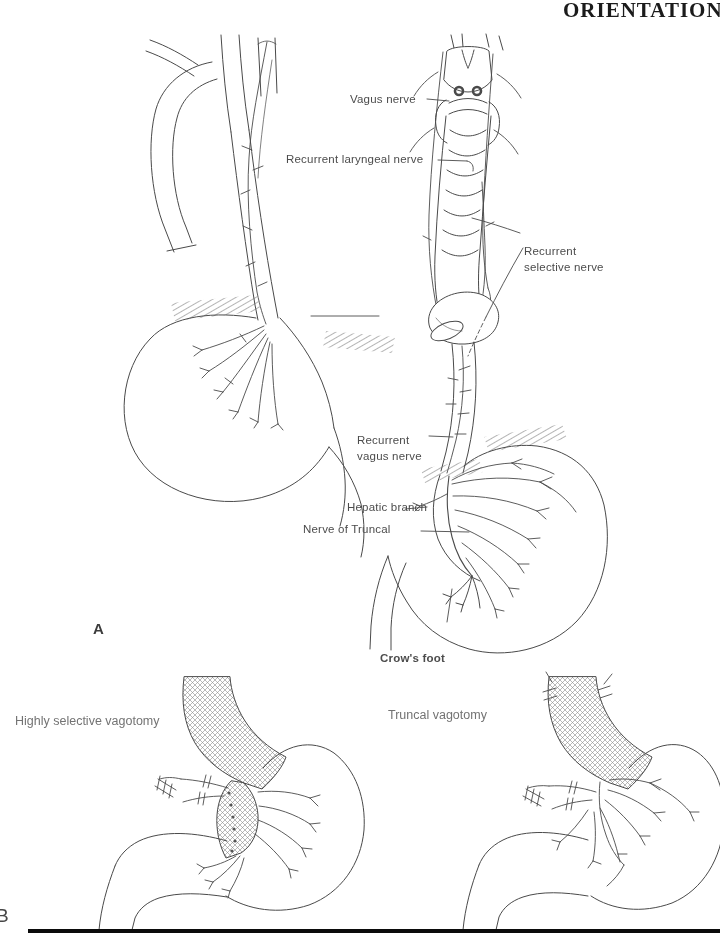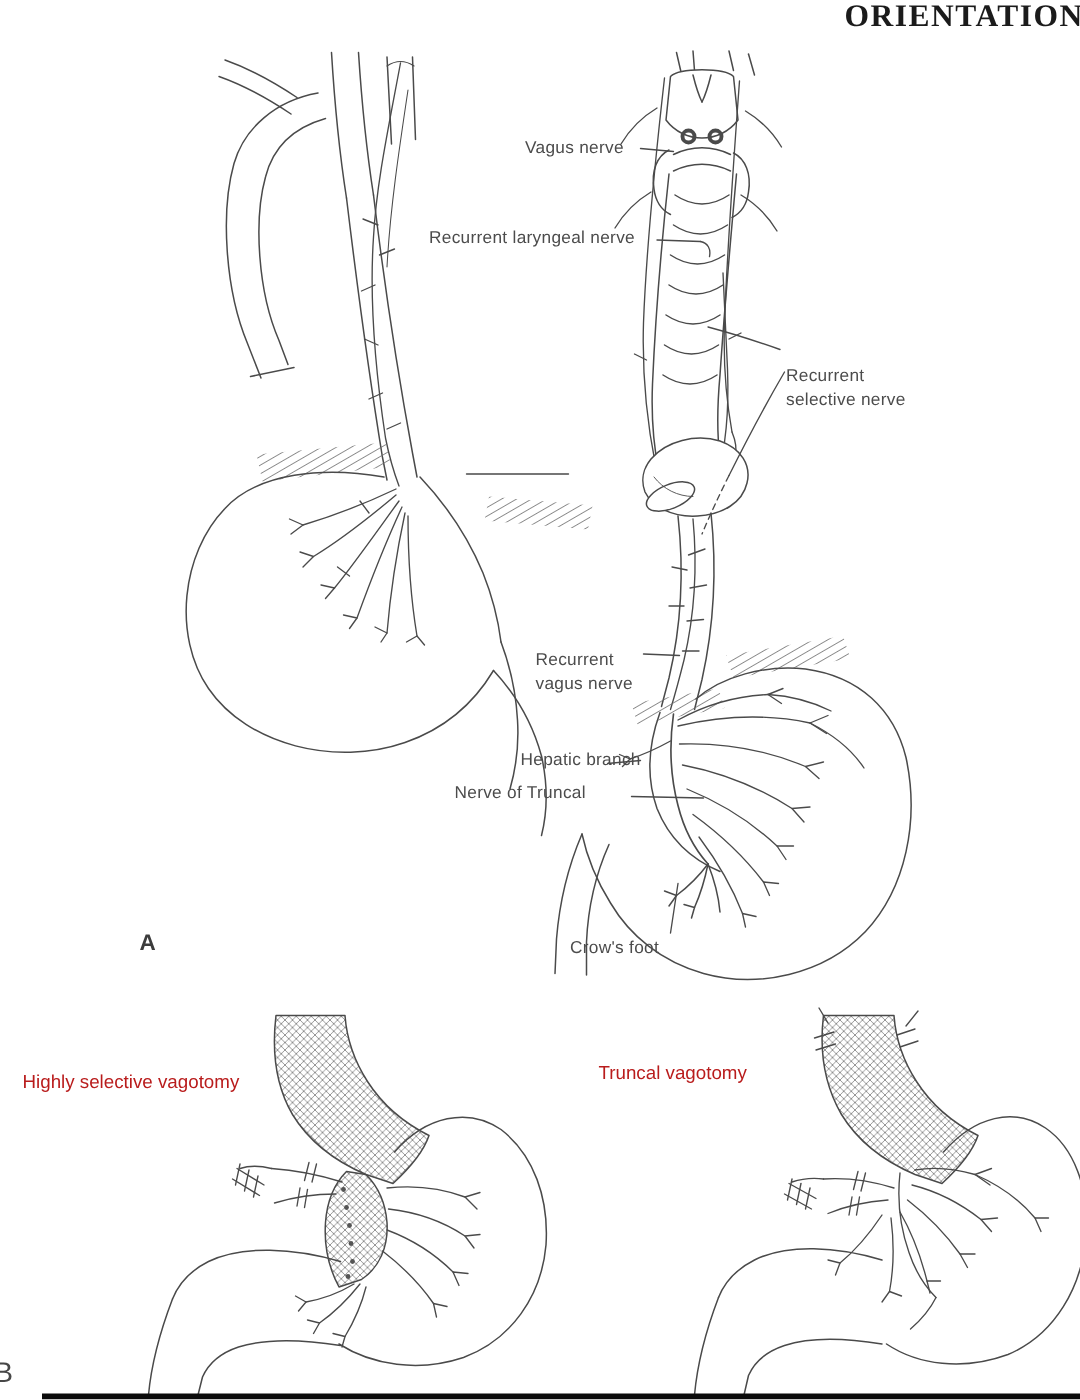--- a/index.html
+++ b/index.html
@@ -3,21 +3,21 @@
 <meta charset="utf-8">
 <style>
   html,body{margin:0;padding:0;}
   body{width:720px;height:933px;overflow:hidden;background:#ffffff;}
   .page{position:relative;width:720px;height:933px;background:#ffffff;
         font-family:"Liberation Sans", sans-serif;padding-left:40px;}
   .artwork{position:absolute;left:0;top:0;}
   .lbl{position:absolute;color:#4c4c4c;font-size:11.5px;line-height:15px;
        letter-spacing:.2px;white-space:nowrap;}
   .lbl2{line-height:16px;margin-top:24px;}
-  .caption{position:absolute;color:#b91c1c;font-size:12.5px;white-space:nowrap;}
+  .caption{position:absolute;color:#737373;font-size:12.5px;white-space:nowrap;}
   .panel-letter{position:absolute;color:#3c3c3c;font-weight:bold;
                 font-size:15px;}
   .panel-letter-b{position:absolute;color:#474747;font-size:19px;}
   .heading{position:absolute;top:-2px;left:563px;color:#1b1b1b;
            font-family:"Liberation Serif", serif;font-weight:bold;
            font-size:21px;letter-spacing:1px;white-space:nowrap;}
   .bottom-rule{position:absolute;left:28px;top:929px;width:692px;height:4px;
                background:#0b0b0b;}
 </style>
 </head>
@@ -340,24 +340,24 @@
 
   <div class="lbl lbl2" style="left:357px;top:408px;">
     <div>Recurrent</div>
     <div>vagus nerve</div>
   </div>
 
   <div class="lbl" style="left:303px;top:500px;margin-left:44px;">Hepatic branch</div>
 
   <div class="lbl" style="left:303px;top:522px;">Nerve of Truncal</div>
 
-  <div class="lbl" style="left:380px;top:625px;">Crow's foot</div>
+  <div class="lbl" style="left:380px;top:651px;font-weight:bold;">Crow's foot</div>
 
   <div class="panel-letter" style="left:93px;top:620px;">A</div>
 
   <div class="caption" style="left:15px;top:714px;">Highly selective vagotomy</div>
 
-  <div class="caption" style="left:399px;top:708px;text-align:center;">Truncal vagotomy</div>
+  <div class="caption" style="left:388px;top:708px;text-align:center;">Truncal vagotomy</div>
 
   <div class="panel-letter-b" style="left:-4px;top:905px;">B</div>
 
   <div class="bottom-rule"></div>
 </div>
 
 </body></html>

